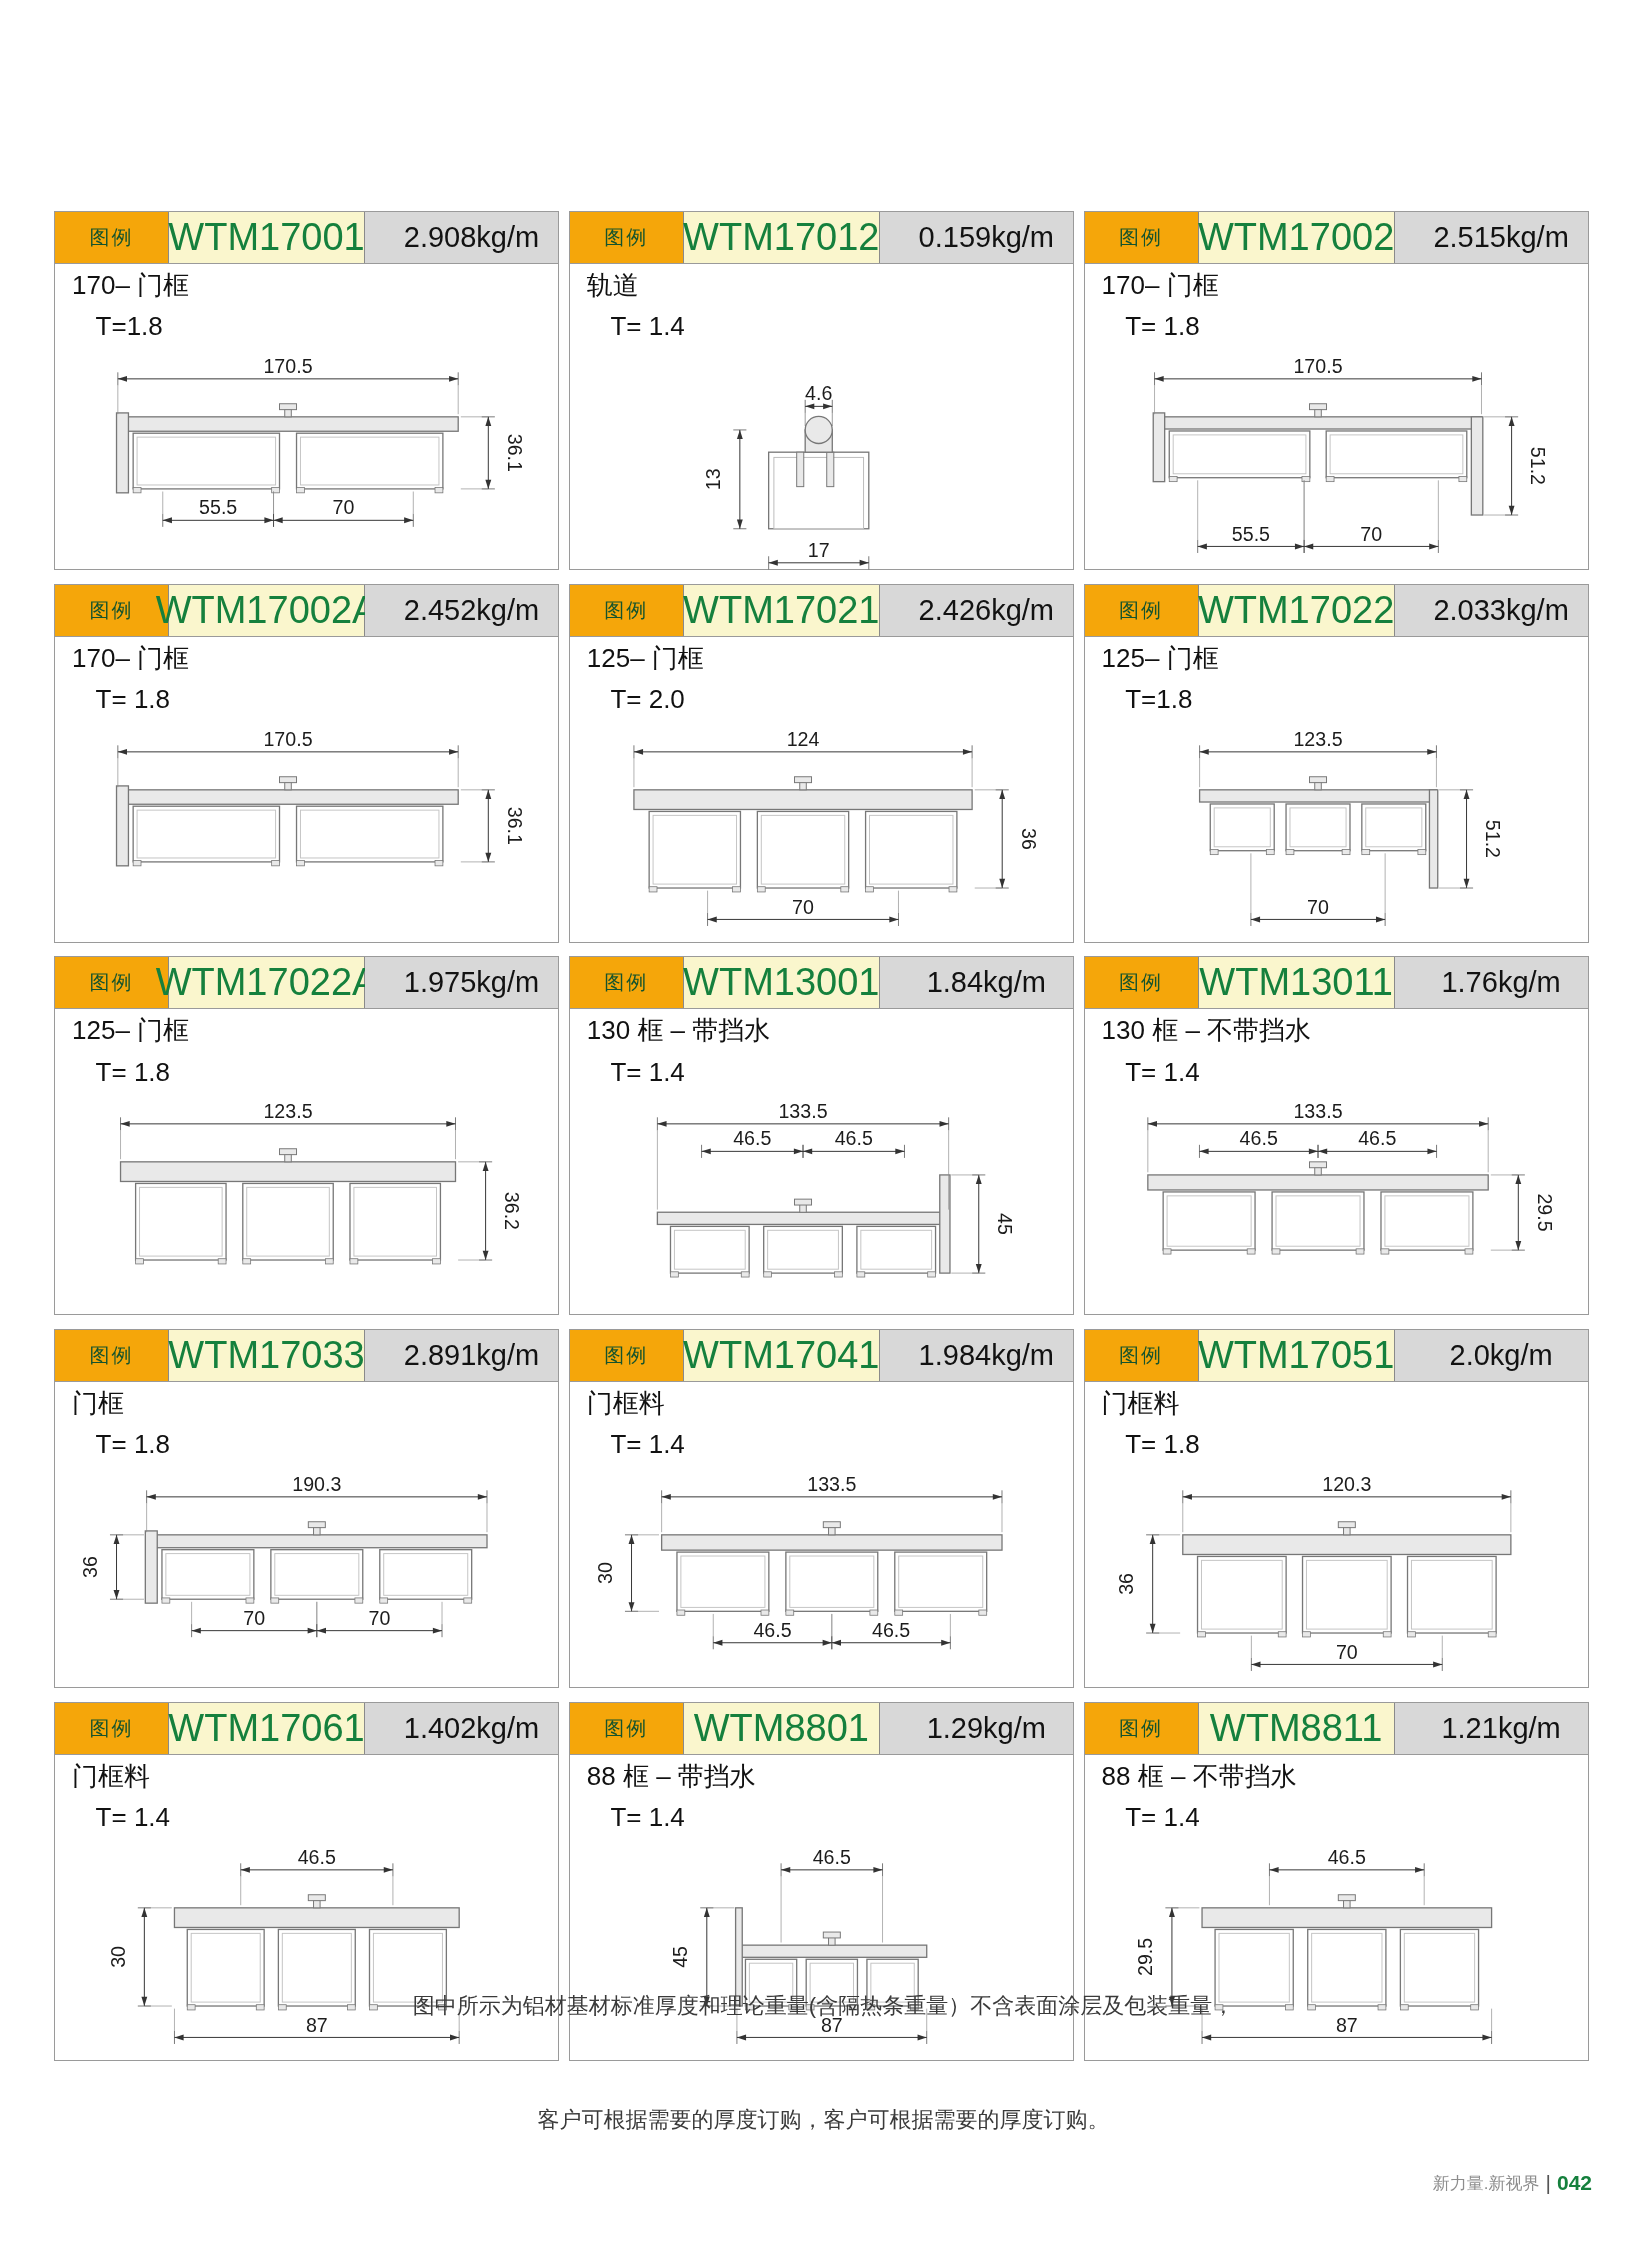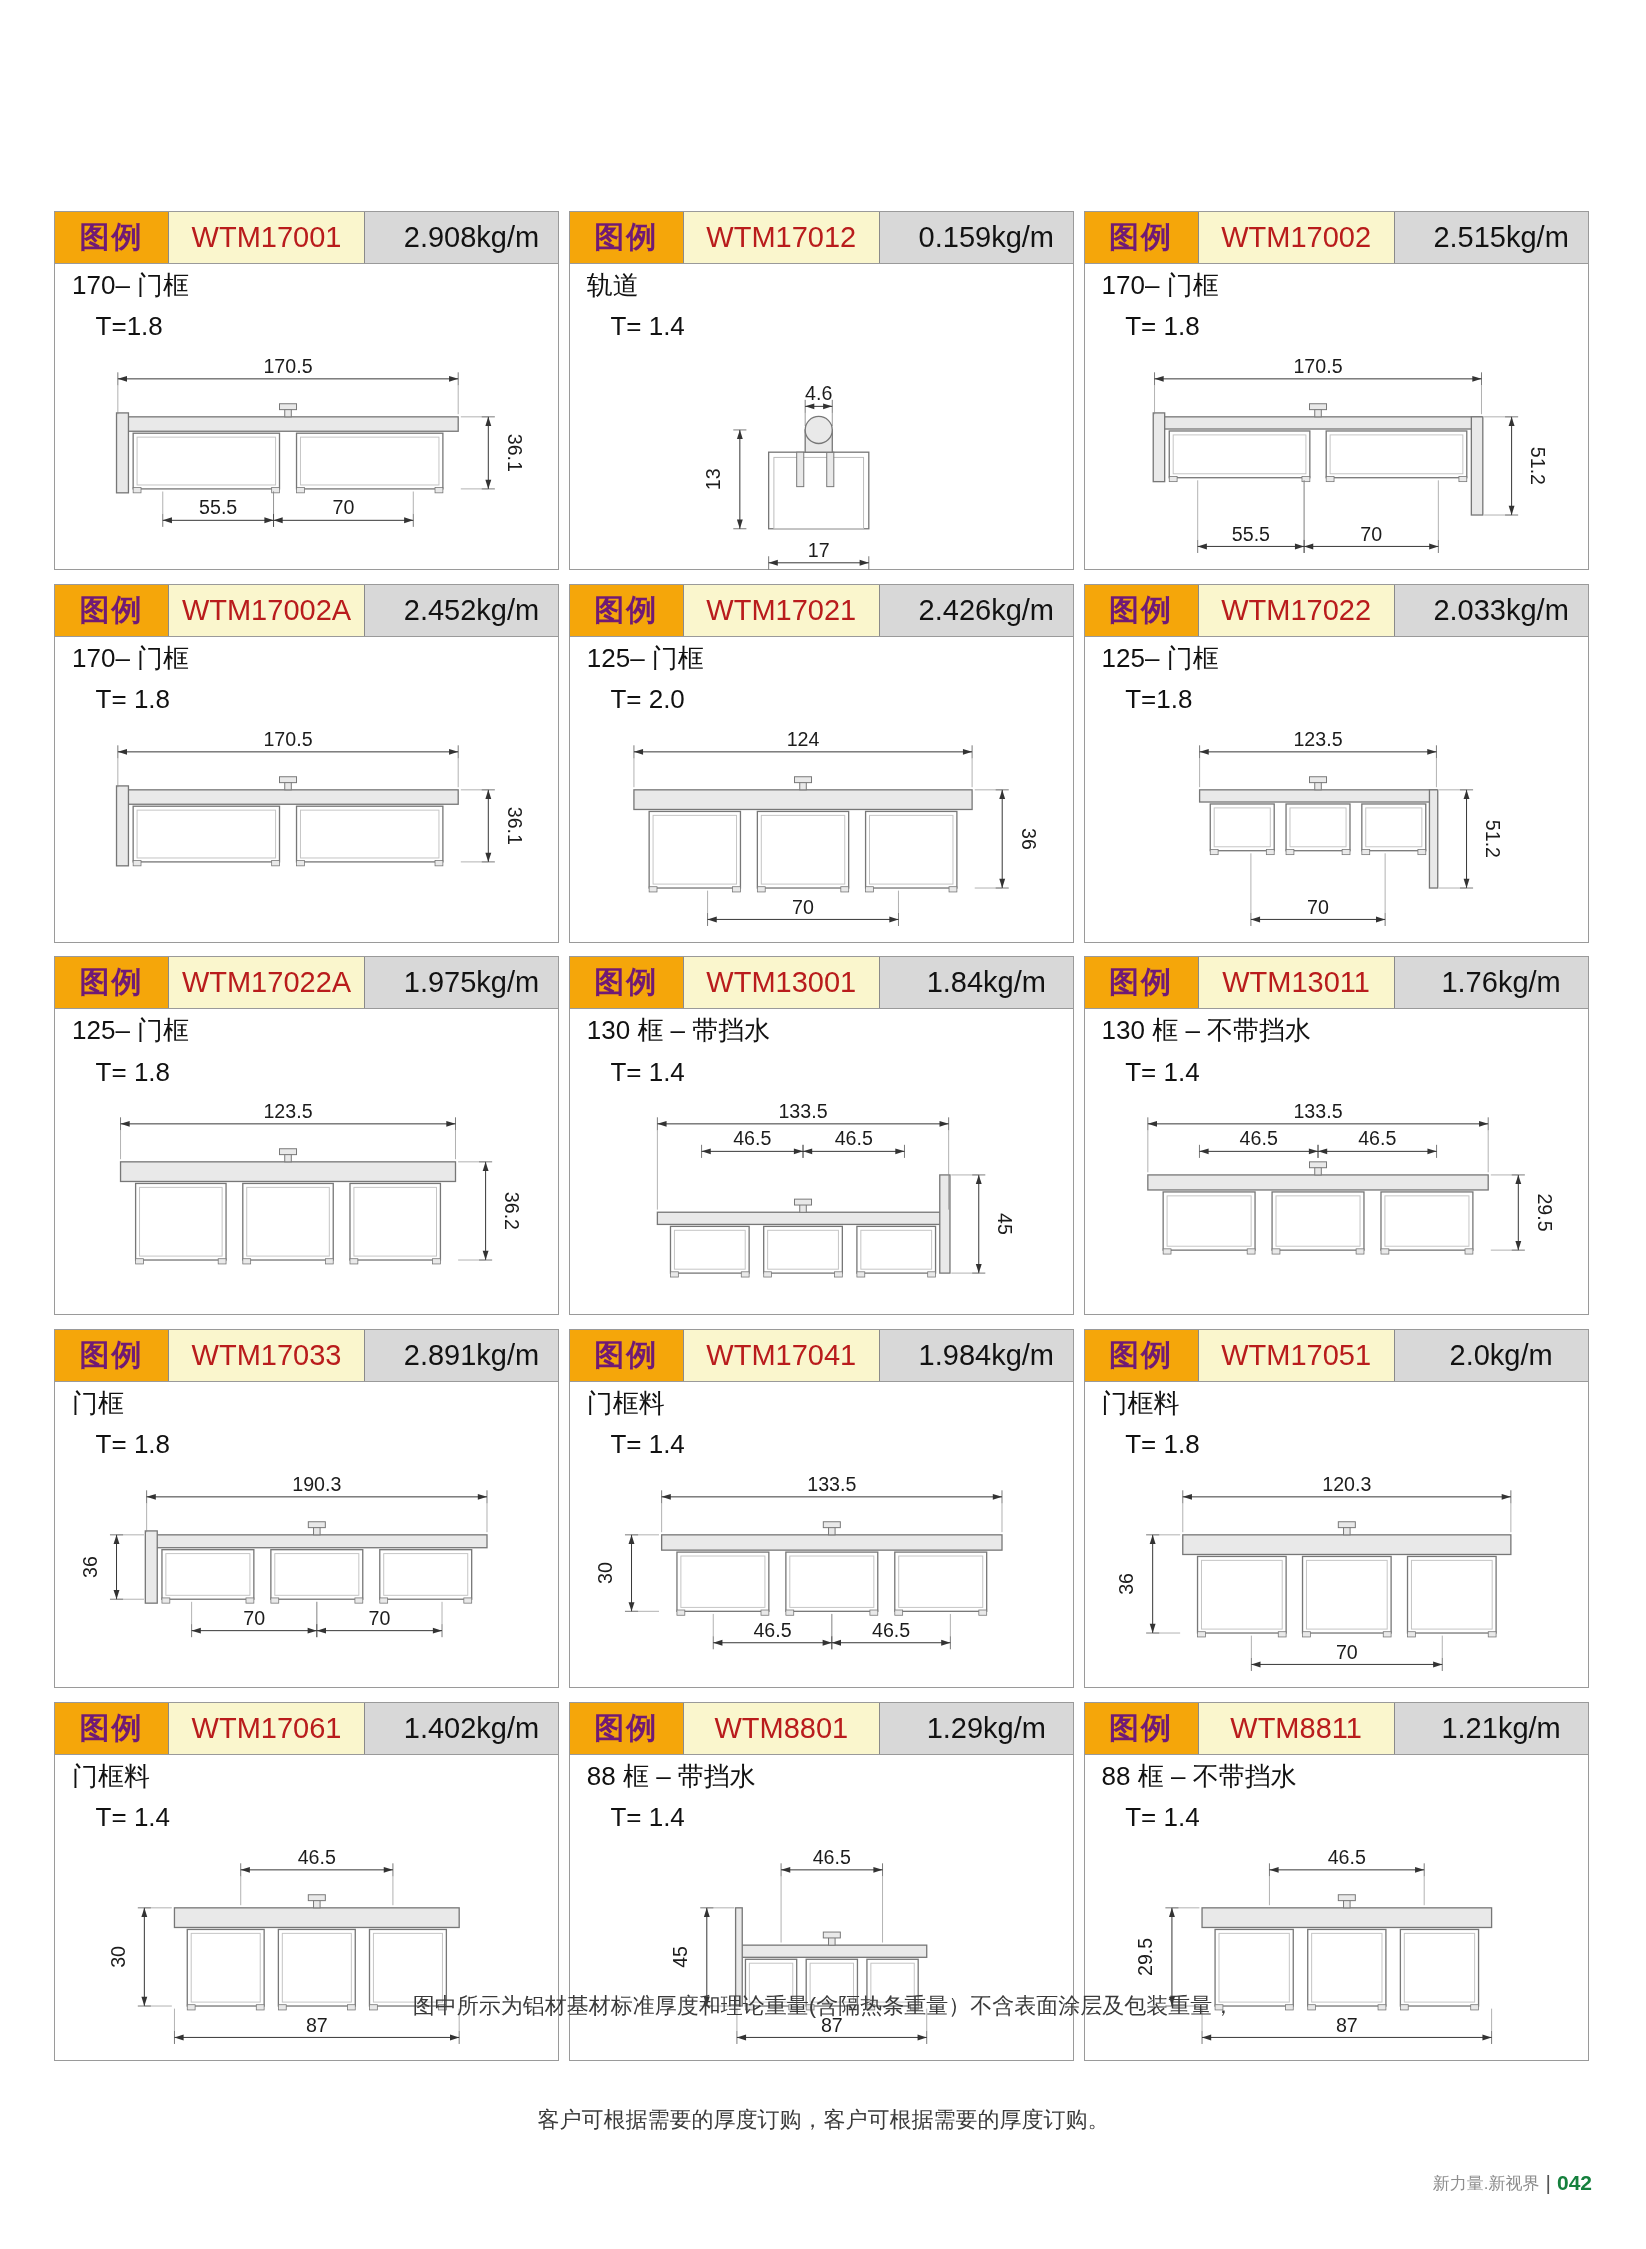--- a/index.html
+++ b/index.html
@@ -12,28 +12,28 @@
     display:grid;grid-template-columns:repeat(3,505px);
     column-gap:9.8px;row-gap:13.7px;
   }
   .cell{
     width:505px;height:359px;border:0.7px solid #9a9a9a;
     box-sizing:border-box;background:#fff;
   }
   .hdr{display:flex;height:51px;border-bottom:0.7px solid #9a9a9a;}
   .legend{
     width:113px;background:var(--legend-bg,#F5A60A);
-    font-weight:bold;font-size:30px;letter-spacing:2px;
+    font-weight:normal;font-size:20px;letter-spacing:2px;
     display:flex;align-items:center;justify-content:center;
-    border-right:0.7px solid #8a8a8a;color:#701a75;
+    border-right:0.7px solid #8a8a8a;color:#14532d;
   }
   .model{
-    width:195px;background:var(--model-bg,#FAF6CD);font-size:29px;
+    width:195px;background:var(--model-bg,#FAF6CD);font-size:38px;
     display:flex;align-items:center;justify-content:center;
-    border-right:0.7px solid #8a8a8a;color:#b91c1c;
+    border-right:0.7px solid #8a8a8a;color:#15803d;
   }
   .weight{
     flex:1;background:var(--weight-bg,#D8D8D8);font-size:29px;
     display:flex;align-items:center;justify-content:center;color:#121212;padding-left:20px;
   }
   .bdy{position:relative;height:306px;box-sizing:border-box;padding:7px 0 0 17px;}
   .title{font-size:26px;line-height:1.15;color:#111;}
   .thick{font-size:26px;margin:10.5px 0 0 23.6px;color:#111;}
   svg.draw{position:absolute;left:0;bottom:0;}
   .note{

